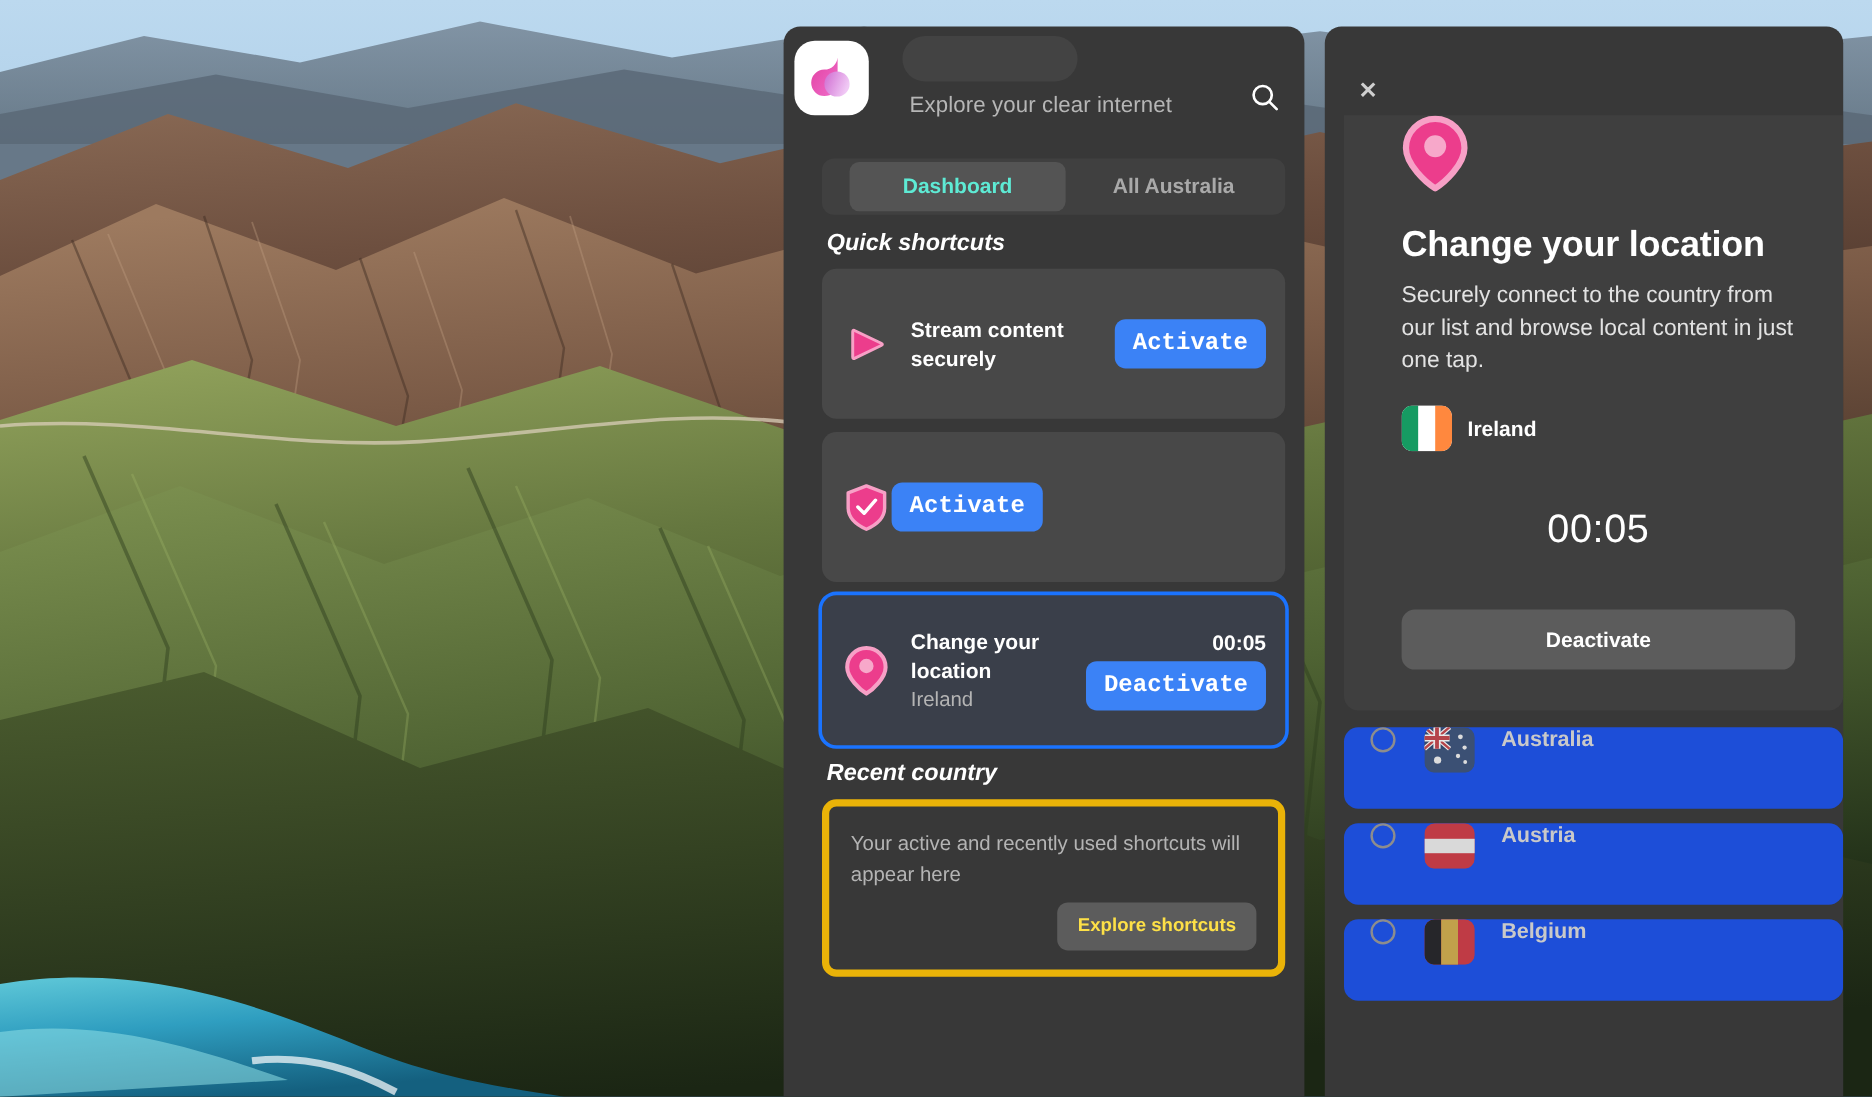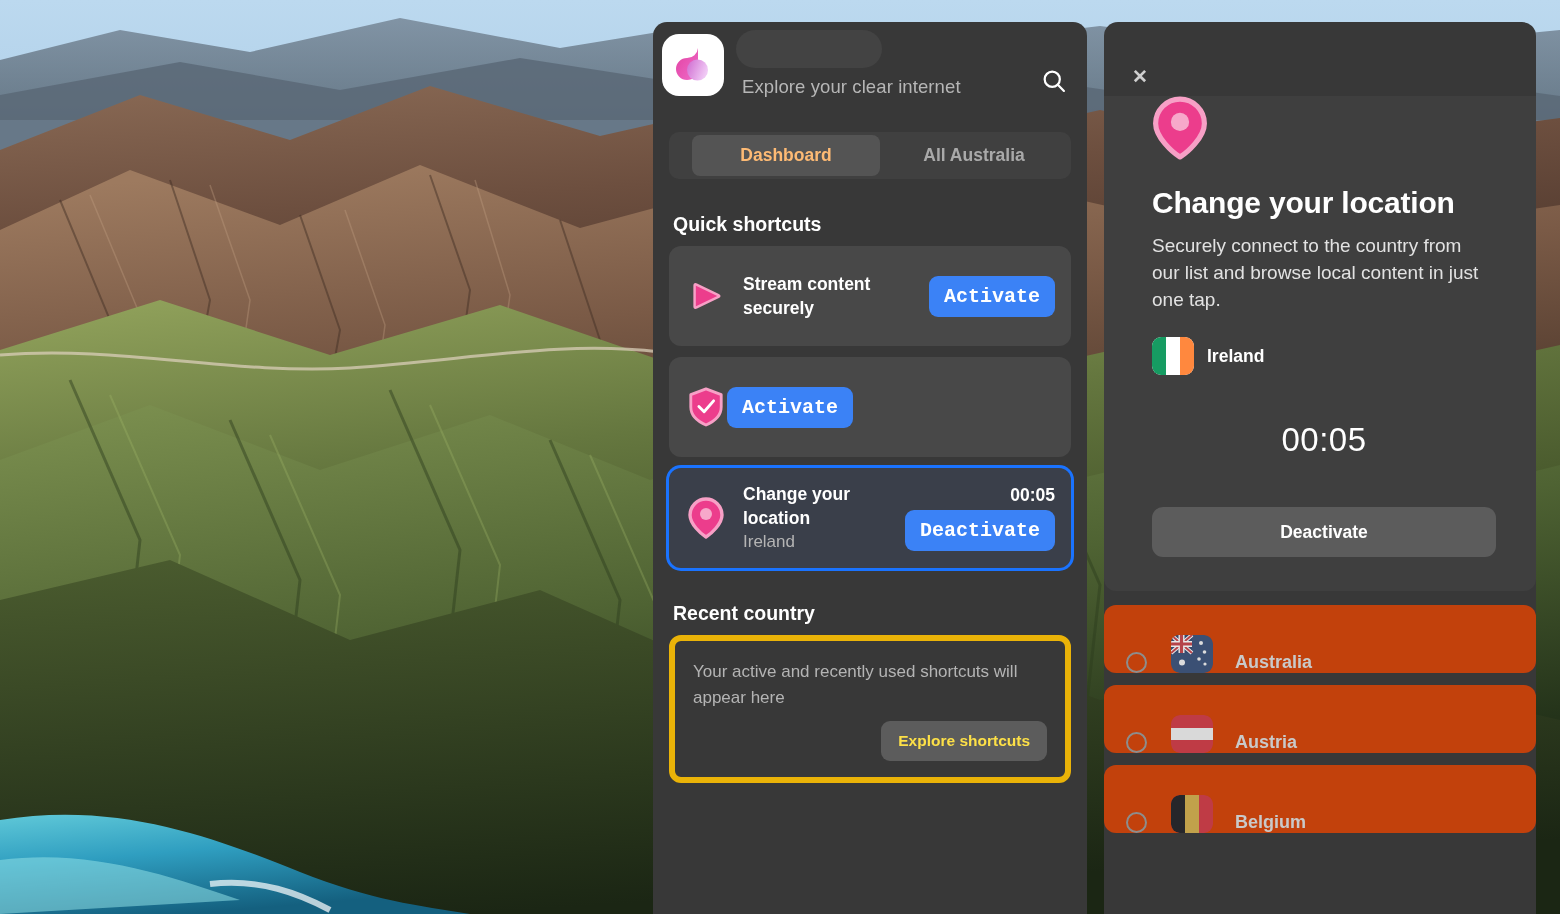--- a/index.html
+++ b/index.html
@@ -12,20 +12,21 @@
 
   
   #wallpaper { position: absolute; inset: 0; width: 1560px; height: 914px; }
 
   
   .panel {
     position: absolute;
     background: #383838;
     border-radius: 14px 14px 0 0;
     overflow: hidden;
+    padding-left: 16px;
   }
   #left-panel  { left: 653px; top: 22px; width: 434px; height: 892px; }
   #right-panel { left: 1104px; top: 22px; width: 432px; height: 892px; }
 
   
   .lp-head { position: relative; padding: 16px 18px 0 18px; height: 104px; }
   .logo {
     position: absolute; left: 662px; top: 34px;
     width: 62px; height: 62px; border-radius: 17px;
     background: #ffffff;
@@ -58,35 +59,35 @@
     padding: 3px;
   }
   .tab {
     flex: 1; display: flex; align-items: center; justify-content: center;
     border-radius: 8px;
     font-size: 17.5px; font-weight: bold;
     color: #a9a9a9;
     cursor: pointer;
     user-select: none;
   }
-  .tab.active { background: #545454; color: #fdba74; margin-left: 20px; }
+  .tab.active { background: #545454; color: #5eead4; margin-left: 20px; }
 
   
   .section-title {
-    margin: 34px 0 10px 20px;
-    font-size: 19.5px; font-weight: bold; color: #ffffff;
+    margin: 12px 0 10px 20px;
+    font-size: 19.5px; font-weight: bold; color: #ffffff; font-style: italic;
   }
 
   
   .cards { margin: 0 16px; }
   .card {
     position: relative;
     background: #484848;
     border-radius: 12px;
-    height: 100px;
+    height: 125px;
     margin-bottom: 11px;
     display: flex;
     align-items: center;
     padding: 0 16px;
   }
   .card-icon { width: 42px; flex: 0 0 42px; display: flex; align-items: center; justify-content: center; }
   .card-text { flex: 1; padding-left: 16px; }
   .card-title {
     font-size: 17.5px; font-weight: bold; color: #ffffff;
     line-height: 24px; max-width: 215px;
@@ -171,25 +172,25 @@
     width: 100%;
     background: #5c5c5c; color: #fff; border: none;
     border-radius: 11px; height: 50px;
     font-size: 17.5px; font-weight: bold; cursor: pointer;
     font-family: inherit;
   }
 
   
   .country-list { margin-top: 14px; }
   .country-row {
-    background: #c2410c;
+    background: #1d4ed8;
     border-radius: 12px;
     height: 68px;
     margin-bottom: 12px;
-    display: flex; align-items: flex-end;
+    display: flex; align-items: flex-start;
     padding: 0 22px;
     cursor: pointer;
   }
   .radio {
     width: 21px; height: 21px; border-radius: 50%;
     border: 2px solid #8d8d8d;
     flex: 0 0 21px;
   }
   .country-flag { margin-left: 24px; }
   .country-name {

